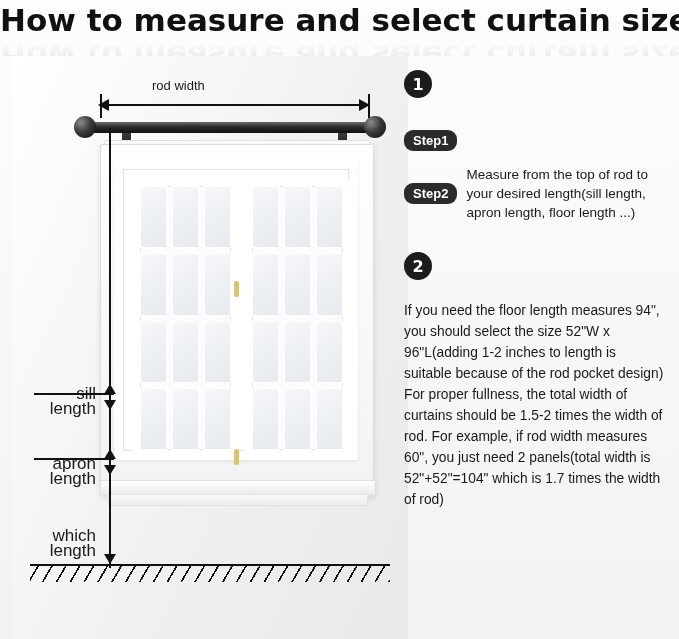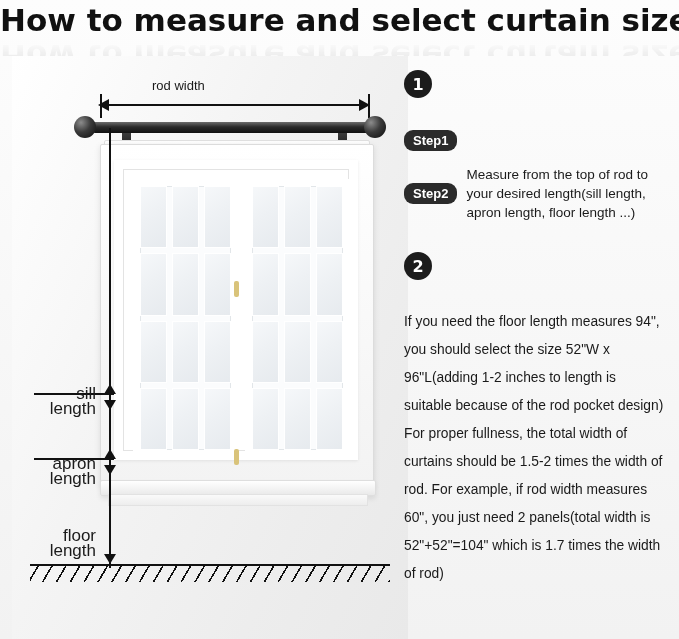--- a/index.html
+++ b/index.html
@@ -356,23 +356,23 @@
     margin-top: 18px;
     white-space: nowrap;
   }
   .step-text {
     font-size: 13.5px;
     line-height: 19px;
     color: #1a1a1a;
   }
 
   .body-text {
-    margin-top: 28px;
+    margin-top: 20px;
     font-size: 13.8px;
-    line-height: 28px;
+    line-height: 21px;
     color: #1a1a1a;
   }
 </style>
 </head>
 <body>
 
 <div class="page">
 
   <div class="title-wrap">
     <div class="title">How  to measure and select curtain size</div>
@@ -453,21 +453,21 @@
     <div class="seg-arrow down" style="top:344px;"></div>
     <div class="seg-arrow up" style="top:393px;"></div>
     <div class="dim-label" style="left:14px; top:400px;">
       <div>apron</div>
       <div>length</div>
     </div>
 
     <div class="seg-arrow down" style="top:409px;"></div>
     <div class="seg-arrow down" style="top:498px;"></div>
     <div class="dim-label" style="left:14px; top:472px;">
-      <div>floor</div>
+      <div>which</div>
       <div>length</div>
     </div>
   </div>
 
   <div class="right-panel">
 
     <div class="section-head">
       <div class="num-badge">1</div>
     </div>
 

